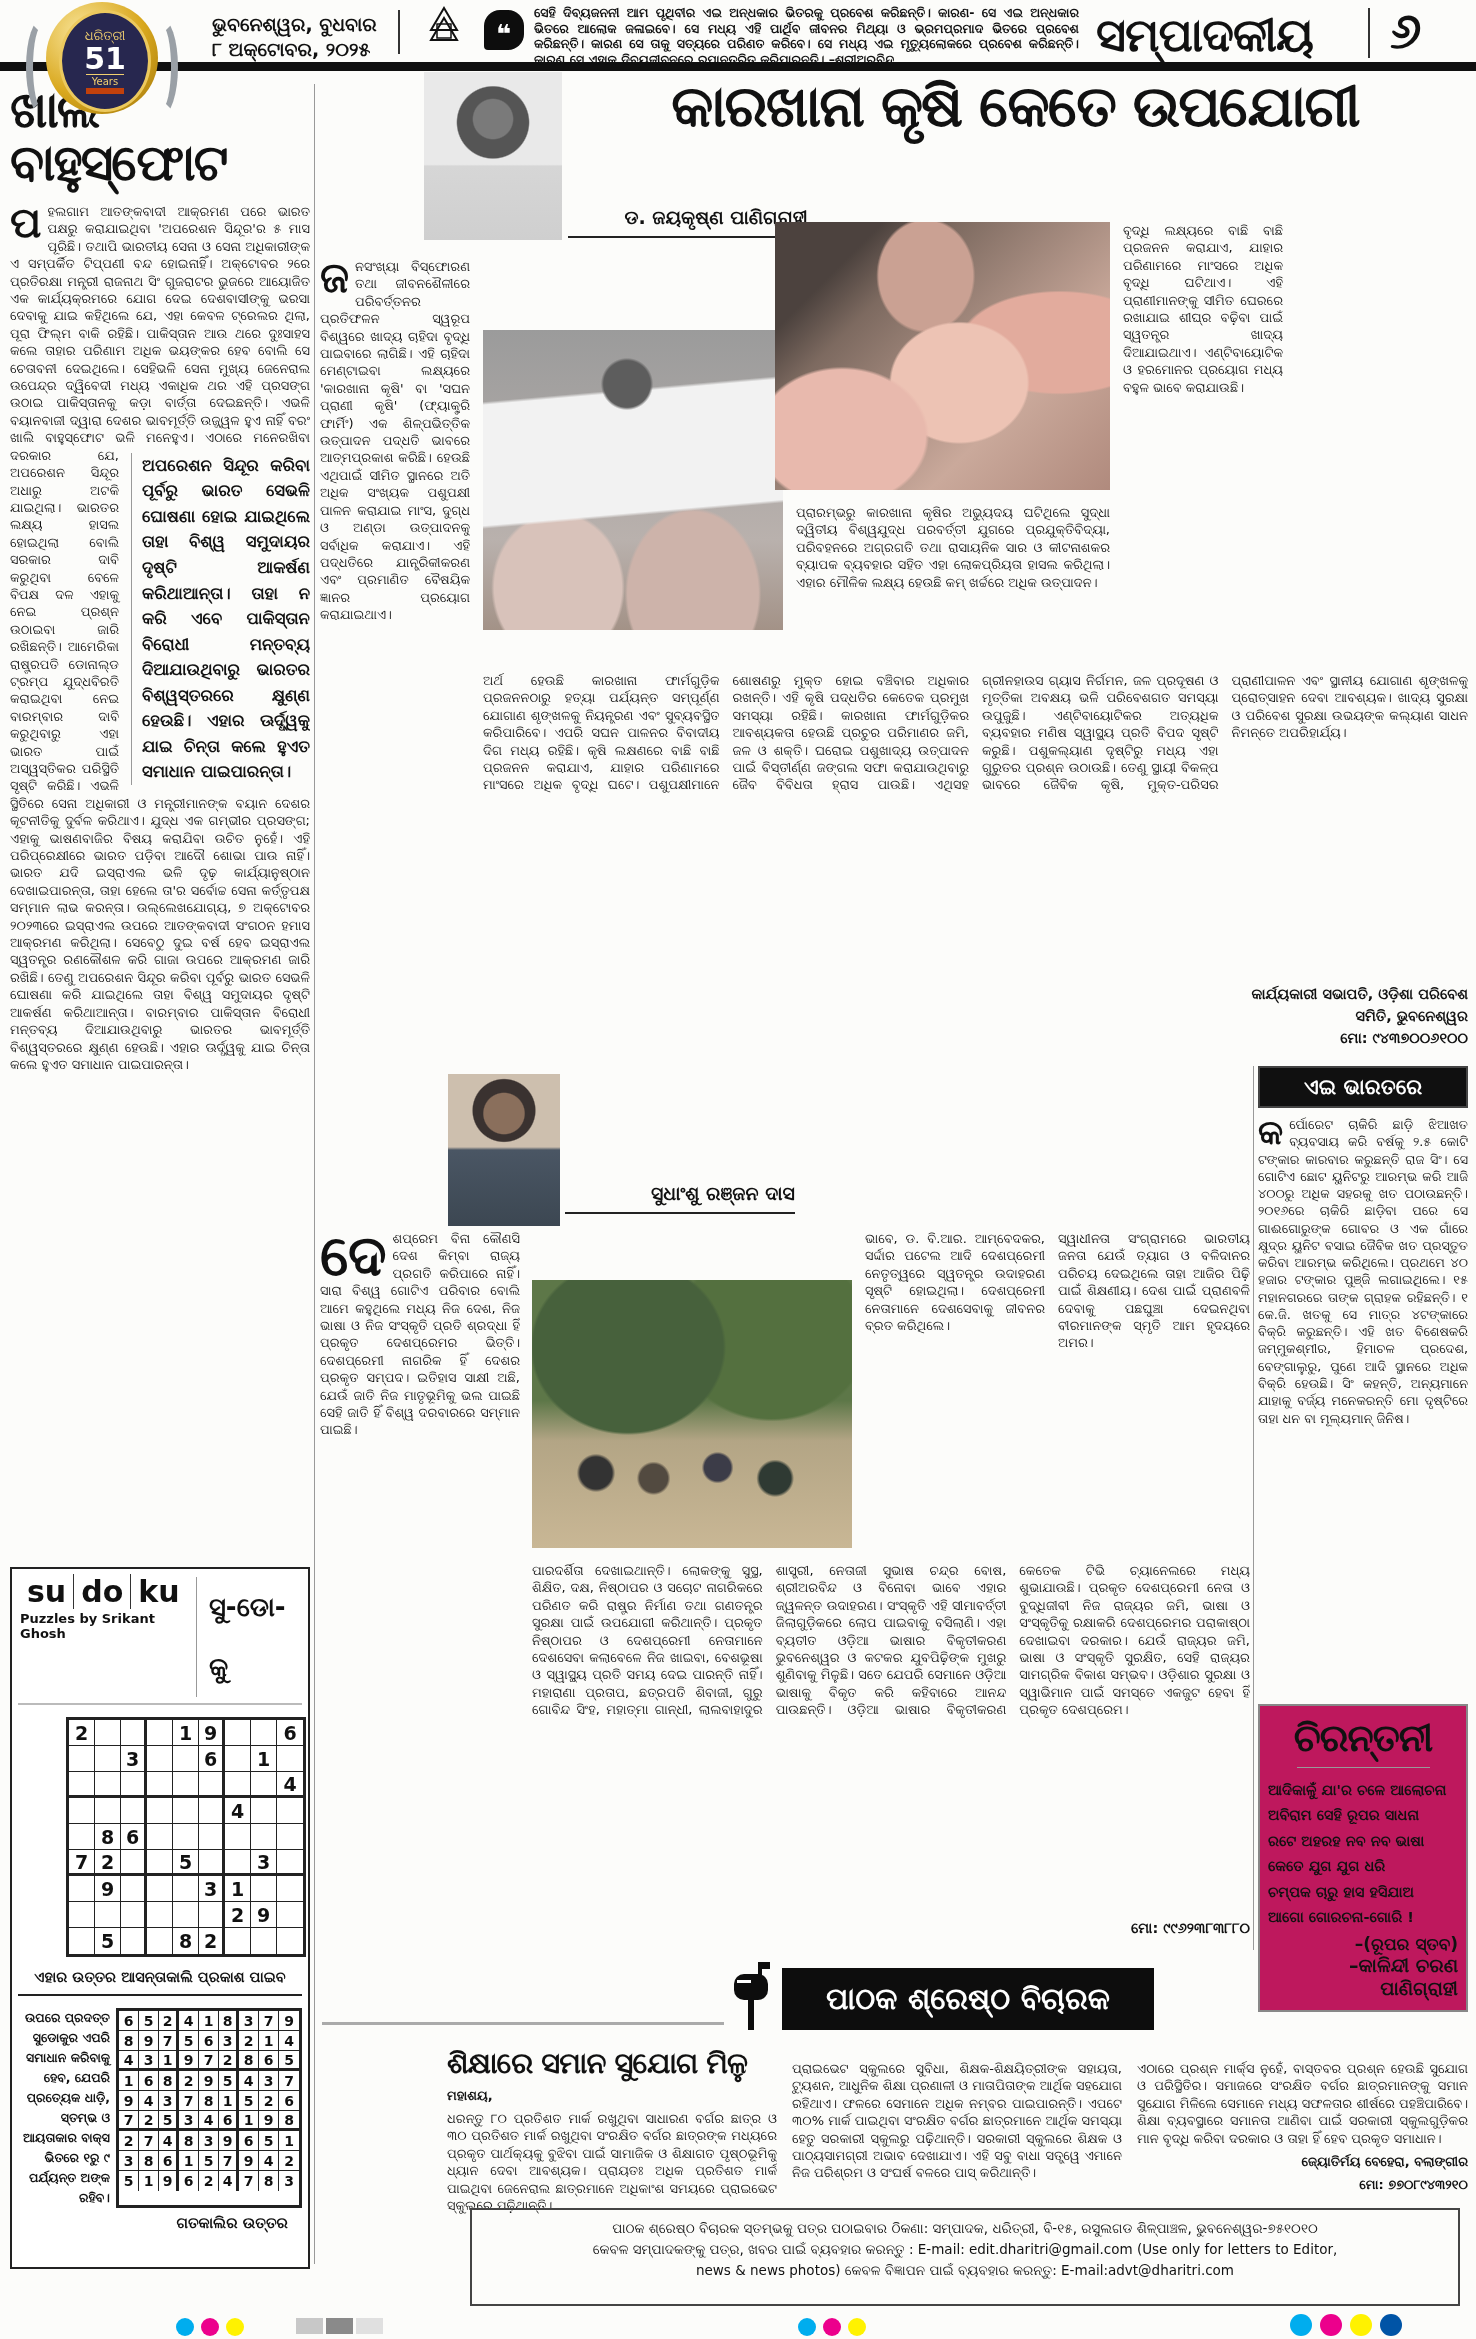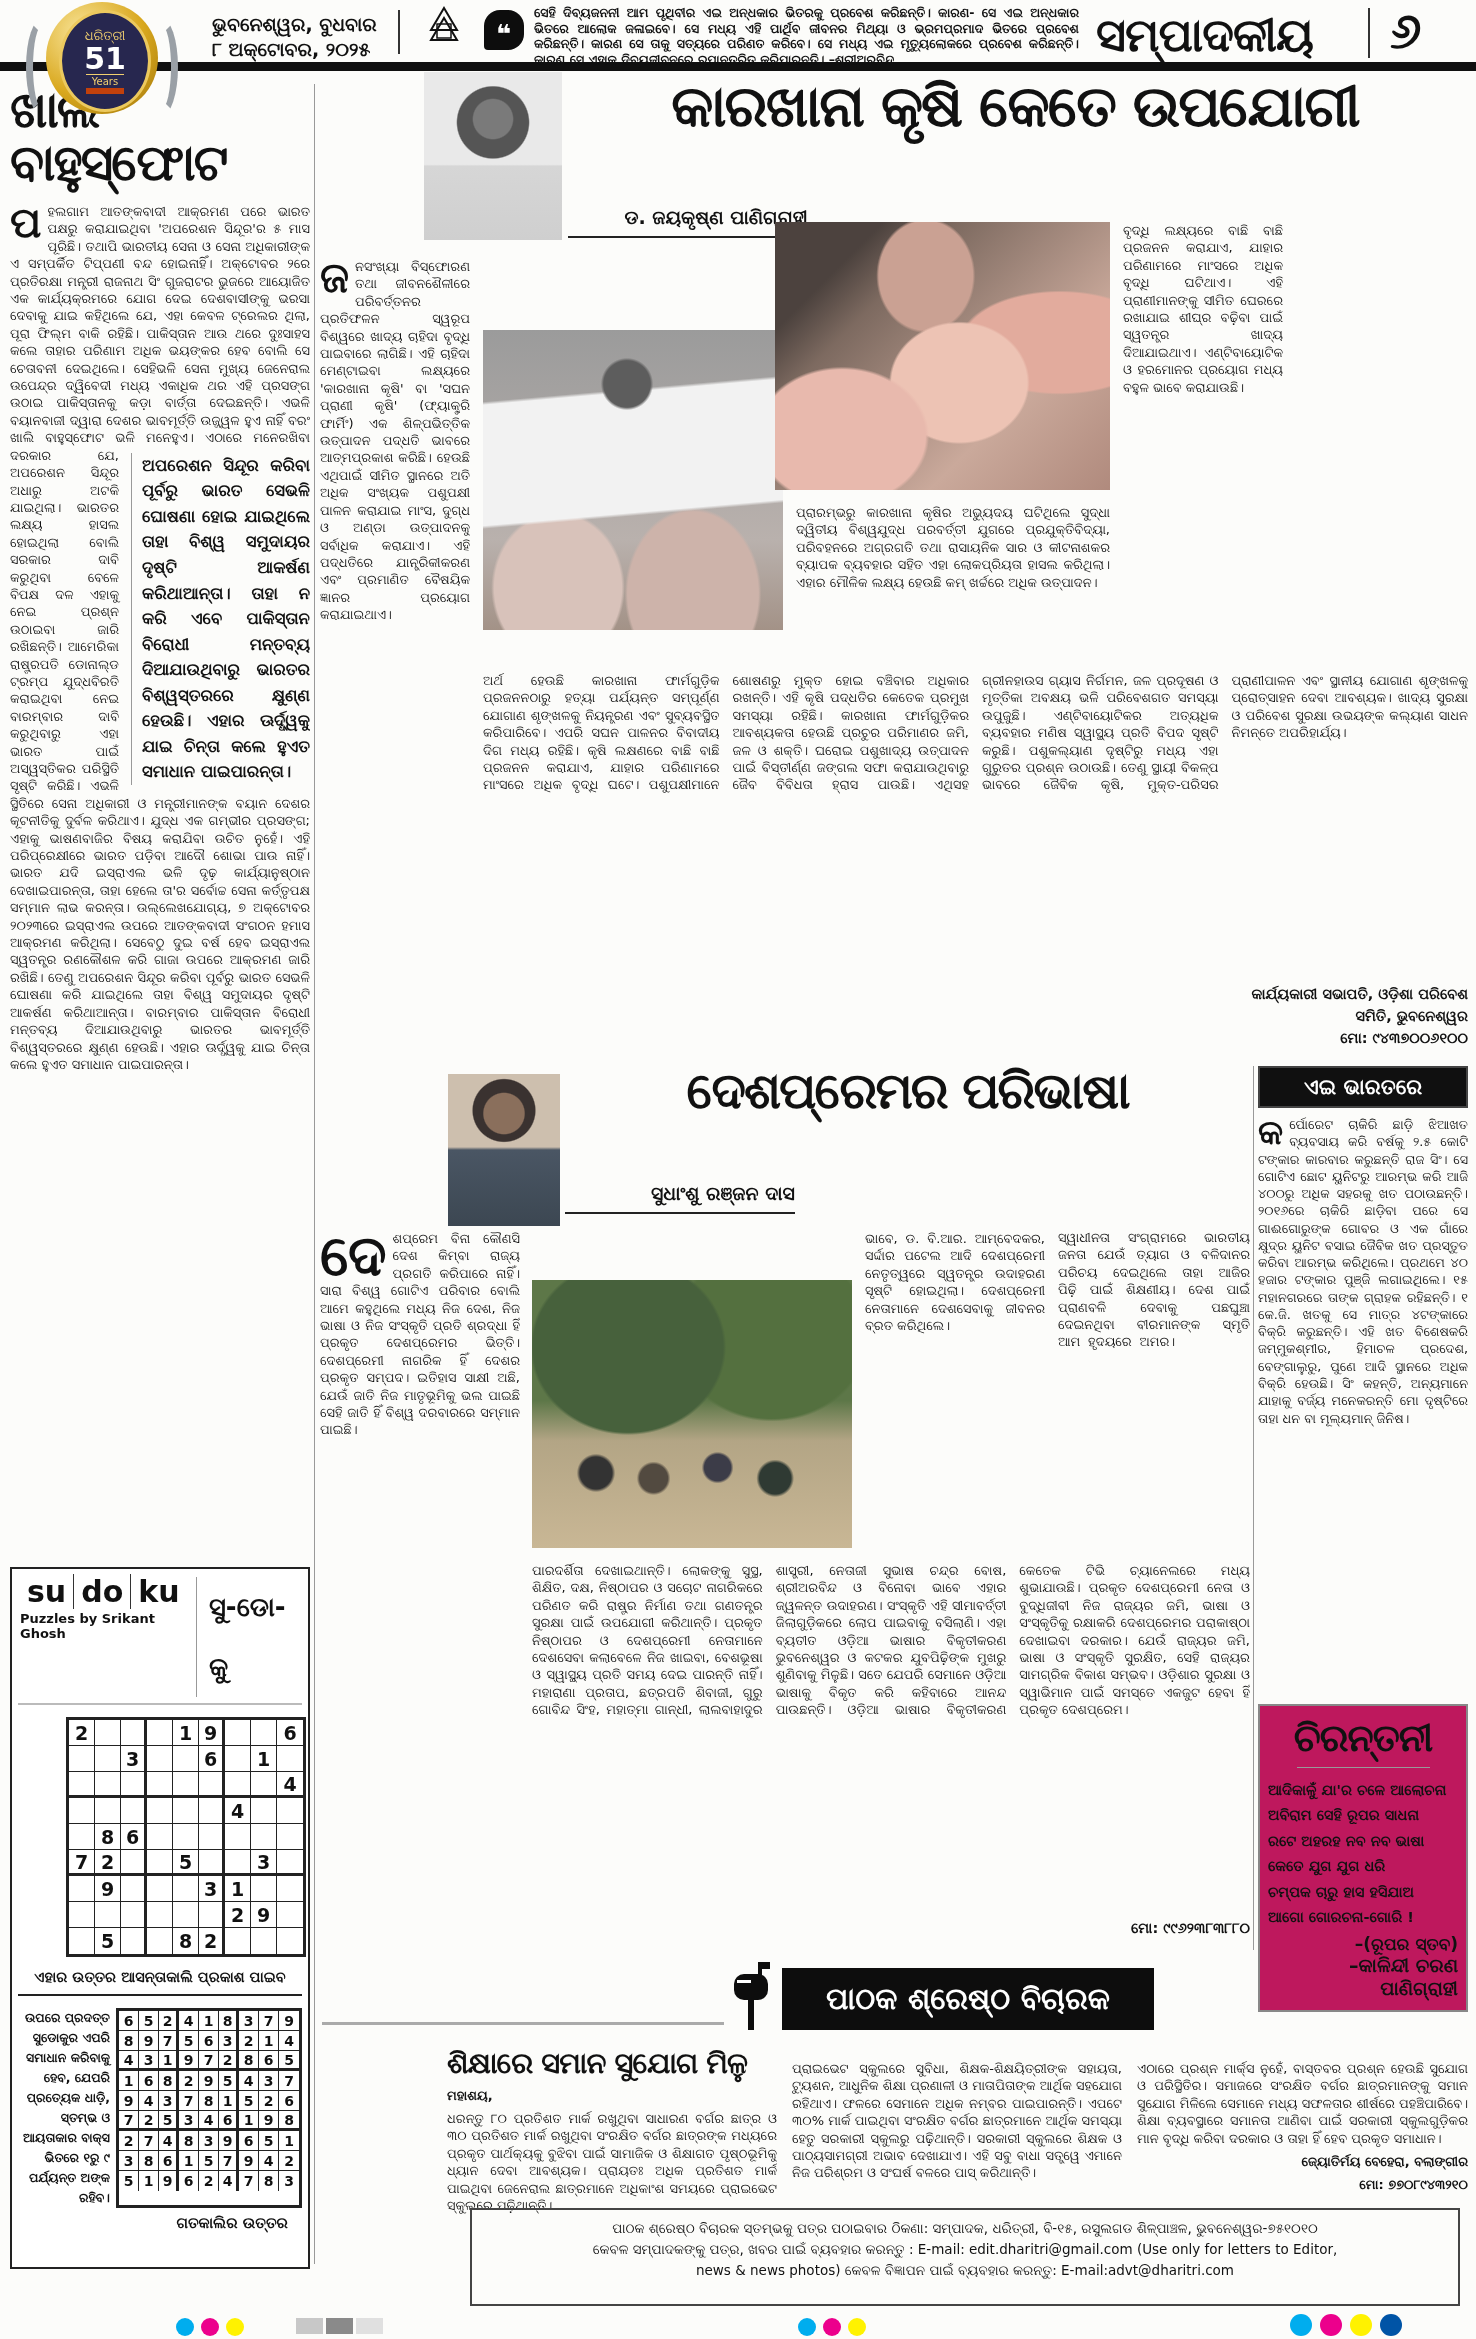--- a/index.html
+++ b/index.html
@@ -395,32 +395,31 @@
 
     <div class="sig abs" style="left:820px;top:912px;width:328px;">
       <div>କାର୍ଯ୍ୟକାରୀ ସଭାପତି, ଓଡ଼ିଶା ପରିବେଶ</div>
       <div>ସମିତି, ଭୁବନେଶ୍ୱର</div>
       <div>ମୋ: ୯୪୩୭୦୦୬୧୦୦</div>
     </div>
   </div>
 
   <div class="art2">
     <div class="photo photo-author2 abs" style="left:128px;top:12px;width:112px;height:152px;"></div>
-    <div class="a2-headline">ଦେଶପ୍ରେମର ପରିଭାଷା</div>
     <div class="byline abs" style="left:245px;top:120px;width:230px;">ସୁଧାଂଶୁ ରଞ୍ଜନ ଦାସ</div>
 
     <div class="colblock" style="left:0;top:168px;width:200px;height:720px;">
       <span class="dropcap" style="font-size:56px;">ଦେ</span>
       <span>ଶପ୍ରେମ ବିନା କୌଣସି ଦେଶ କିମ୍ବା ରାଜ୍ୟ ପ୍ରଗତି କରିପାରେ ନାହିଁ। ସାରା ବିଶ୍ୱ ଗୋଟିଏ ପରିବାର ବୋଲି ଆମେ କହୁଥିଲେ ମଧ୍ୟ ନିଜ ଦେଶ, ନିଜ ଭାଷା ଓ ନିଜ ସଂସ୍କୃତି ପ୍ରତି ଶ୍ରଦ୍ଧା ହିଁ ପ୍ରକୃତ ଦେଶପ୍ରେମର ଭିତ୍ତି। ଦେଶପ୍ରେମୀ ନାଗରିକ ହିଁ ଦେଶର ପ୍ରକୃତ ସମ୍ପଦ। ଇତିହାସ ସାକ୍ଷୀ ଅଛି, ଯେଉଁ ଜାତି ନିଜ ମାତୃଭୂମିକୁ ଭଲ ପାଇଛି ସେହି ଜାତି ହିଁ ବିଶ୍ୱ ଦରବାରରେ ସମ୍ମାନ ପାଇଛି।</span>
     </div>
 
     <div class="photo photo-crowd abs" style="left:212px;top:218px;width:320px;height:268px;"></div>
 
     <div class="colblock" style="left:545px;top:168px;width:180px;height:322px;">ଭାବେ, ଡ. ବି.ଆର. ଆମ୍ବେଦକର, ସର୍ଦ୍ଦାର ପଟେଲ ଆଦି ଦେଶପ୍ରେମୀ ନେତୃତ୍ୱରେ ସ୍ୱତନ୍ତ୍ର ଉଦାହରଣ ସୃଷ୍ଟି ହୋଇଥିଲା। ଦେଶପ୍ରେମୀ ନେତାମାନେ ଦେଶସେବାକୁ ଜୀବନର ବ୍ରତ କରିଥିଲେ।</div>
-    <div class="colblock" style="left:738px;top:168px;width:192px;height:322px;font-family:Liberation Mono, monospace;">ସ୍ୱାଧୀନତା ସଂଗ୍ରାମରେ ଭାରତୀୟ ଜନତା ଯେଉଁ ତ୍ୟାଗ ଓ ବଳିଦାନର ପରିଚୟ ଦେଇଥିଲେ ତାହା ଆଜିର ପିଢ଼ି ପାଇଁ ଶିକ୍ଷଣୀୟ। ଦେଶ ପାଇଁ ପ୍ରାଣବଳି ଦେବାକୁ ପଛଘୁଞ୍ଚା ଦେଇନଥିବା ବୀରମାନଙ୍କ ସ୍ମୃତି ଆମ ହୃଦୟରେ ଅମର।</div>
+    <div class="colblock" style="left:738px;top:168px;width:192px;height:322px;">ସ୍ୱାଧୀନତା ସଂଗ୍ରାମରେ ଭାରତୀୟ ଜନତା ଯେଉଁ ତ୍ୟାଗ ଓ ବଳିଦାନର ପରିଚୟ ଦେଇଥିଲେ ତାହା ଆଜିର ପିଢ଼ି ପାଇଁ ଶିକ୍ଷଣୀୟ। ଦେଶ ପାଇଁ ପ୍ରାଣବଳି ଦେବାକୁ ପଛଘୁଞ୍ଚା ଦେଇନଥିବା ବୀରମାନଙ୍କ ସ୍ମୃତି ଆମ ହୃଦୟରେ ଅମର।</div>
 
     <div class="colblock cols3" style="left:212px;top:500px;width:718px;height:348px;">ପାରଦର୍ଶିତା ଦେଖାଇଥାନ୍ତି। ଲୋକଙ୍କୁ ସୁସ୍ଥ, ଶିକ୍ଷିତ, ଦକ୍ଷ, ନିଷ୍ଠାପର ଓ ସଚୋଟ ନାଗରିକରେ ପରିଣତ କରି ରାଷ୍ଟ୍ର ନିର୍ମାଣ ତଥା ଗଣତନ୍ତ୍ର ସୁରକ୍ଷା ପାଇଁ ଉପଯୋଗୀ କରିଥାନ୍ତି। ପ୍ରକୃତ ନିଷ୍ଠାପର ଓ ଦେଶପ୍ରେମୀ ନେତାମାନେ ଦେଶସେବା କଲାବେଳେ ନିଜ ଖାଇବା, ବେଶଭୂଷା ଓ ସ୍ୱାସ୍ଥ୍ୟ ପ୍ରତି ସମୟ ଦେଇ ପାରନ୍ତି ନାହିଁ। ମହାରାଣା ପ୍ରତାପ, ଛତ୍ରପତି ଶିବାଜୀ, ଗୁରୁ ଗୋବିନ୍ଦ ସିଂହ, ମହାତ୍ମା ଗାନ୍ଧୀ, ଲାଲବାହାଦୁର ଶାସ୍ତ୍ରୀ, ନେତାଜୀ ସୁଭାଷ ଚନ୍ଦ୍ର ବୋଷ, ଶ୍ରୀଅରବିନ୍ଦ ଓ ବିନୋବା ଭାବେ ଏହାର ଜ୍ୱଳନ୍ତ ଉଦାହରଣ। ସଂସ୍କୃତି ଏହି ସୀମାବର୍ତ୍ତୀ ଜିଲାଗୁଡ଼ିକରେ ଲୋପ ପାଇବାକୁ ବସିଲାଣି। ଏହା ବ୍ୟତୀତ ଓଡ଼ିଆ ଭାଷାର ବିକୃତୀକରଣ ଭୁବନେଶ୍ୱର ଓ କଟକର ଯୁବପିଢ଼ିଙ୍କ ମୁଖରୁ ଶୁଣିବାକୁ ମିଳୁଛି। ସତେ ଯେପରି ସେମାନେ ଓଡ଼ିଆ ଭାଷାକୁ ବିକୃତ କରି କହିବାରେ ଆନନ୍ଦ ପାଉଛନ୍ତି। ଓଡ଼ିଆ ଭାଷାର ବିକୃତୀକରଣ କେତେକ ଟିଭି ଚ୍ୟାନେଲରେ ମଧ୍ୟ ଶୁଭାଯାଉଛି। ପ୍ରକୃତ ଦେଶପ୍ରେମୀ ନେତା ଓ ବୁଦ୍ଧିଜୀବୀ ନିଜ ରାଜ୍ୟର ଜମି, ଭାଷା ଓ ସଂସ୍କୃତିକୁ ରକ୍ଷାକରି ଦେଶପ୍ରେମର ପରାକାଷ୍ଠା ଦେଖାଇବା ଦରକାର। ଯେଉଁ ରାଜ୍ୟର ଜମି, ଭାଷା ଓ ସଂସ୍କୃତି ସୁରକ୍ଷିତ, ସେହି ରାଜ୍ୟର ସାମଗ୍ରିକ ବିକାଶ ସମ୍ଭବ। ଓଡ଼ିଶାର ସୁରକ୍ଷା ଓ ସ୍ୱାଭିମାନ ପାଇଁ ସମସ୍ତେ ଏକଜୁଟ ହେବା ହିଁ ପ୍ରକୃତ ଦେଶପ୍ରେମ।</div>
 
     <div class="sig abs" style="left:700px;top:856px;width:230px;">ମୋ: ୯୯୬୨୩୮୩୮୮୦</div>
   </div>
 
   <div class="hairline-v" style="left:1253px;top:1066px;height:884px;"></div>
 
   <div class="rail">
     <div class="eib-title">ଏଇ ଭାରତରେ</div>

